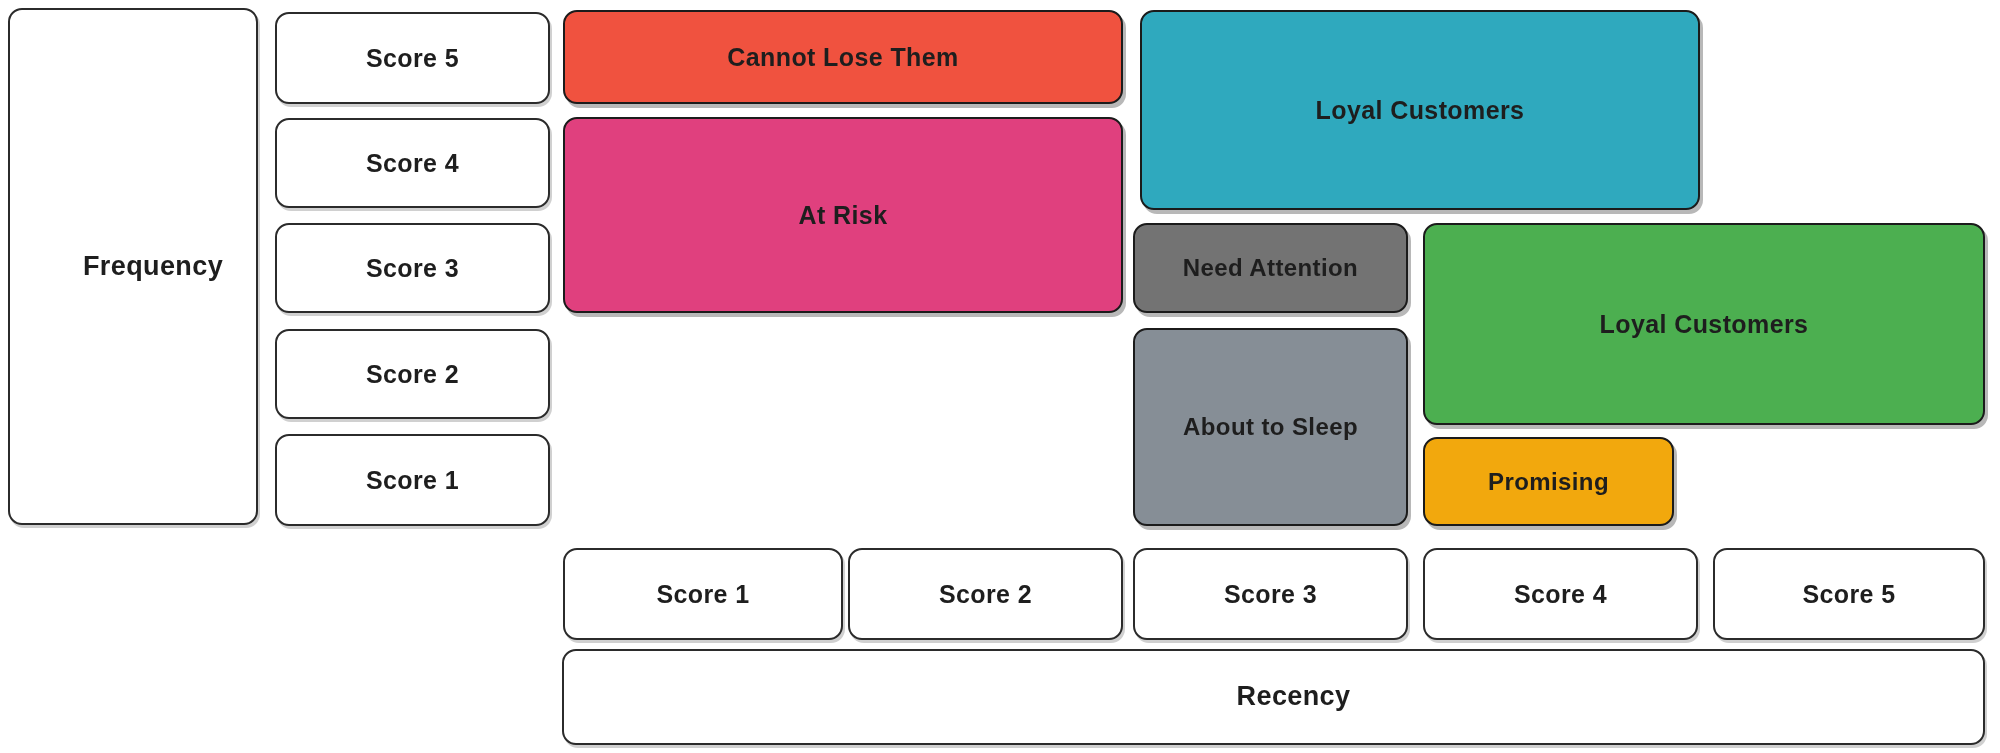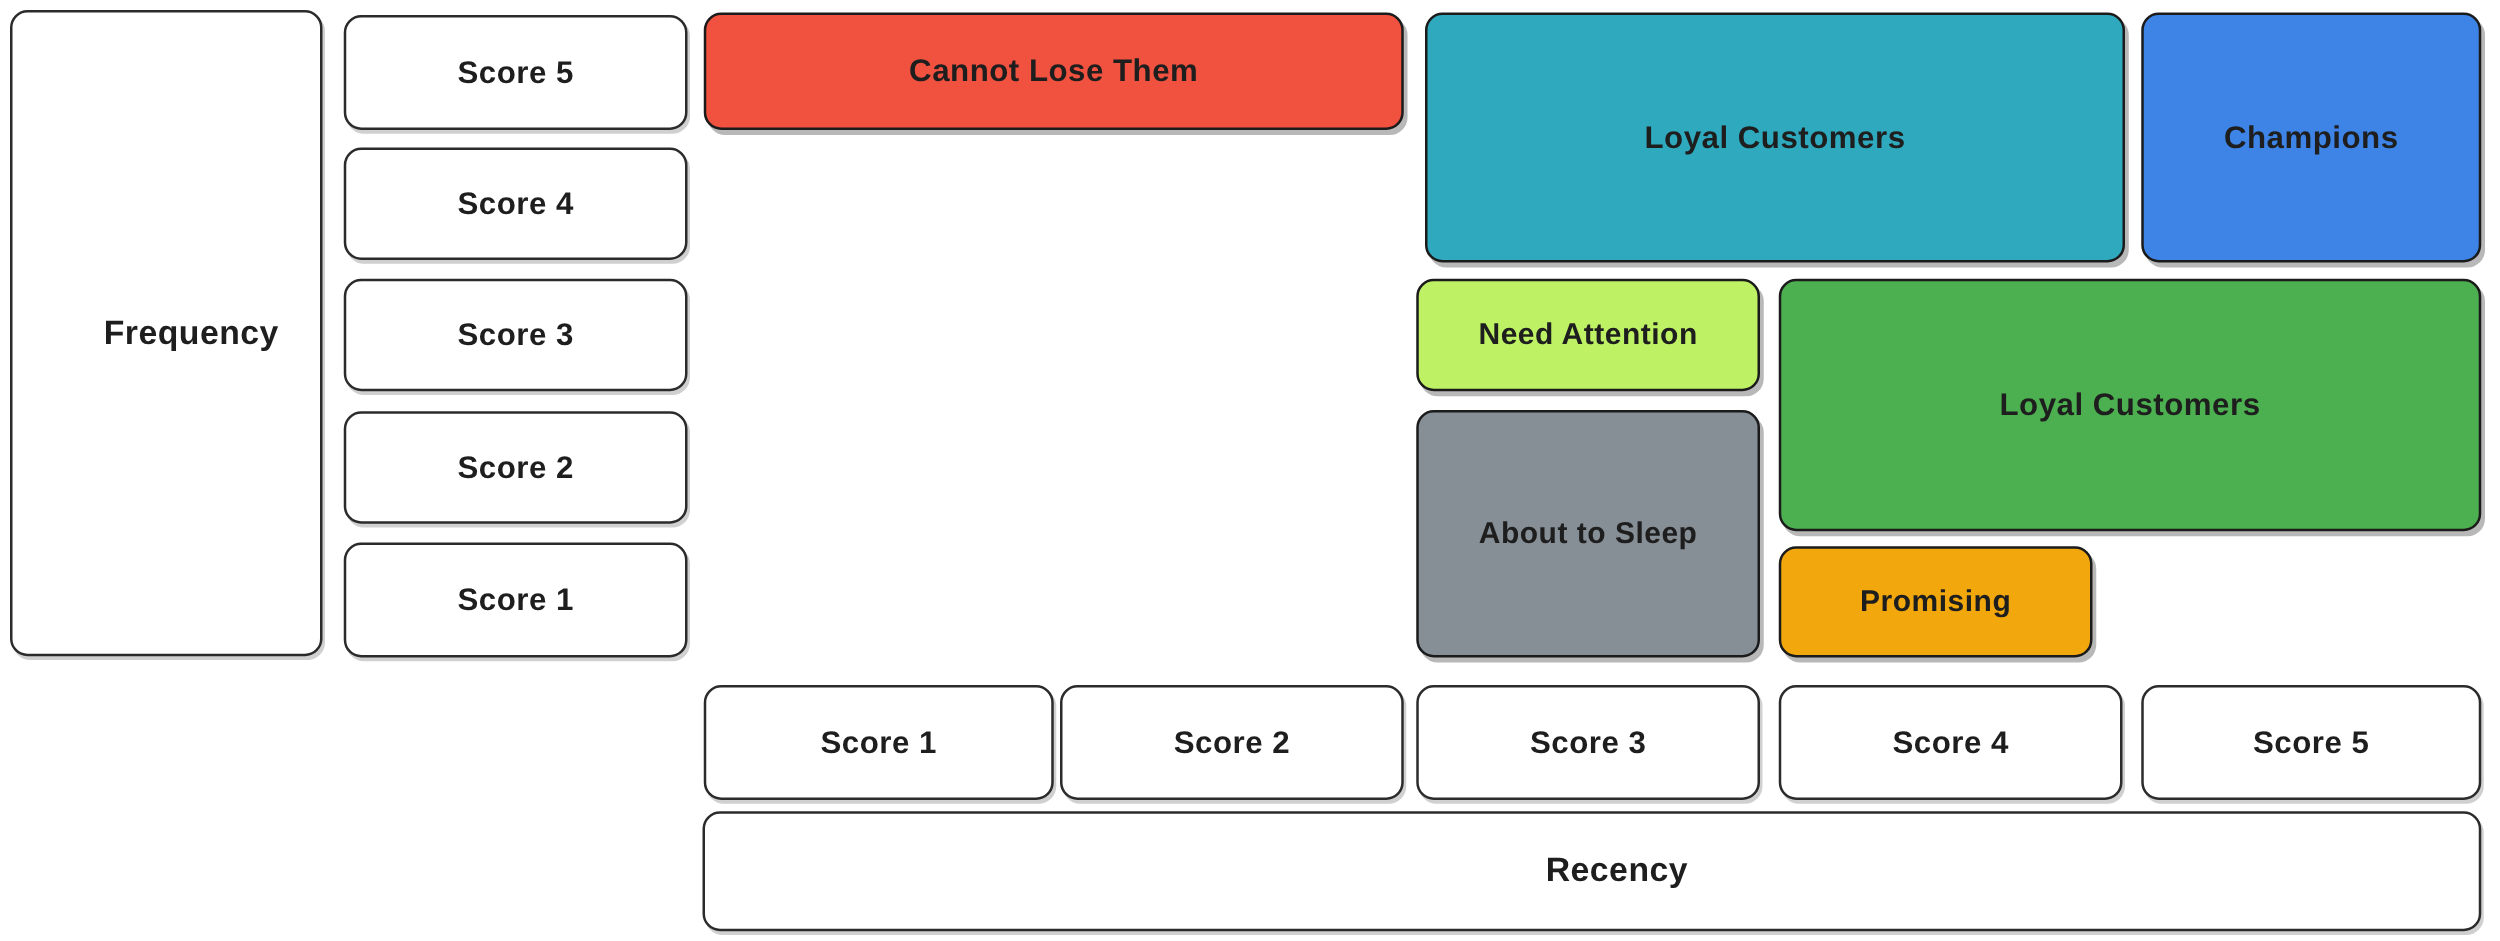--- a/index.html
+++ b/index.html
@@ -82,31 +82,31 @@
     <span class="label fs-score">Score 2</span>
   </div>
   <div class="box plain" style="left:275px; top:434px; width:275px; height:92px;">
     <span class="label fs-score">Score 1</span>
   </div>
 
   <div class="box filled" style="left:563px; top:10px; width:560px; height:94px; background:#f0523f;">
     <span class="label fs-seg">Cannot Lose Them</span>
   </div>
 
+  <div class="box filled" style="left:563px; top:117px; width:560px; height:196px; background:#e0407e;">
+    <span class="label fs-seg">At Risk</span>
+  </div>
 
 
   <div class="box filled" style="left:1140px; top:10px; width:560px; height:200px; background:#2fa9be;">
     <span class="label fs-seg">Loyal Customers</span>
   </div>
 
-  <div class="box filled" style="left:1713px; top:10px; width:272px; height:200px; background:#3e84e6;">
-    <span class="label fs-seg">Champions</span>
-  </div>
 
-  <div class="box filled" style="left:1133px; top:223px; width:275px; height:90px; background:#bef264;align-items:center;">
+  <div class="box filled" style="left:1133px; top:223px; width:275px; height:90px; background:#737373;align-items:center;">
     <span class="label fs-seg-sm">Need Attention</span>
   </div>
 
   <div class="box filled" style="left:1423px; top:223px; width:562px; height:202px; background:#4caf50;">
     <span class="label fs-seg">Loyal Customers</span>
   </div>
 
   <div class="box filled" style="left:1133px; top:328px; width:275px; height:198px; background:#868e96;">
     <span class="label fs-seg-sm">About to Sleep</span>
   </div>

